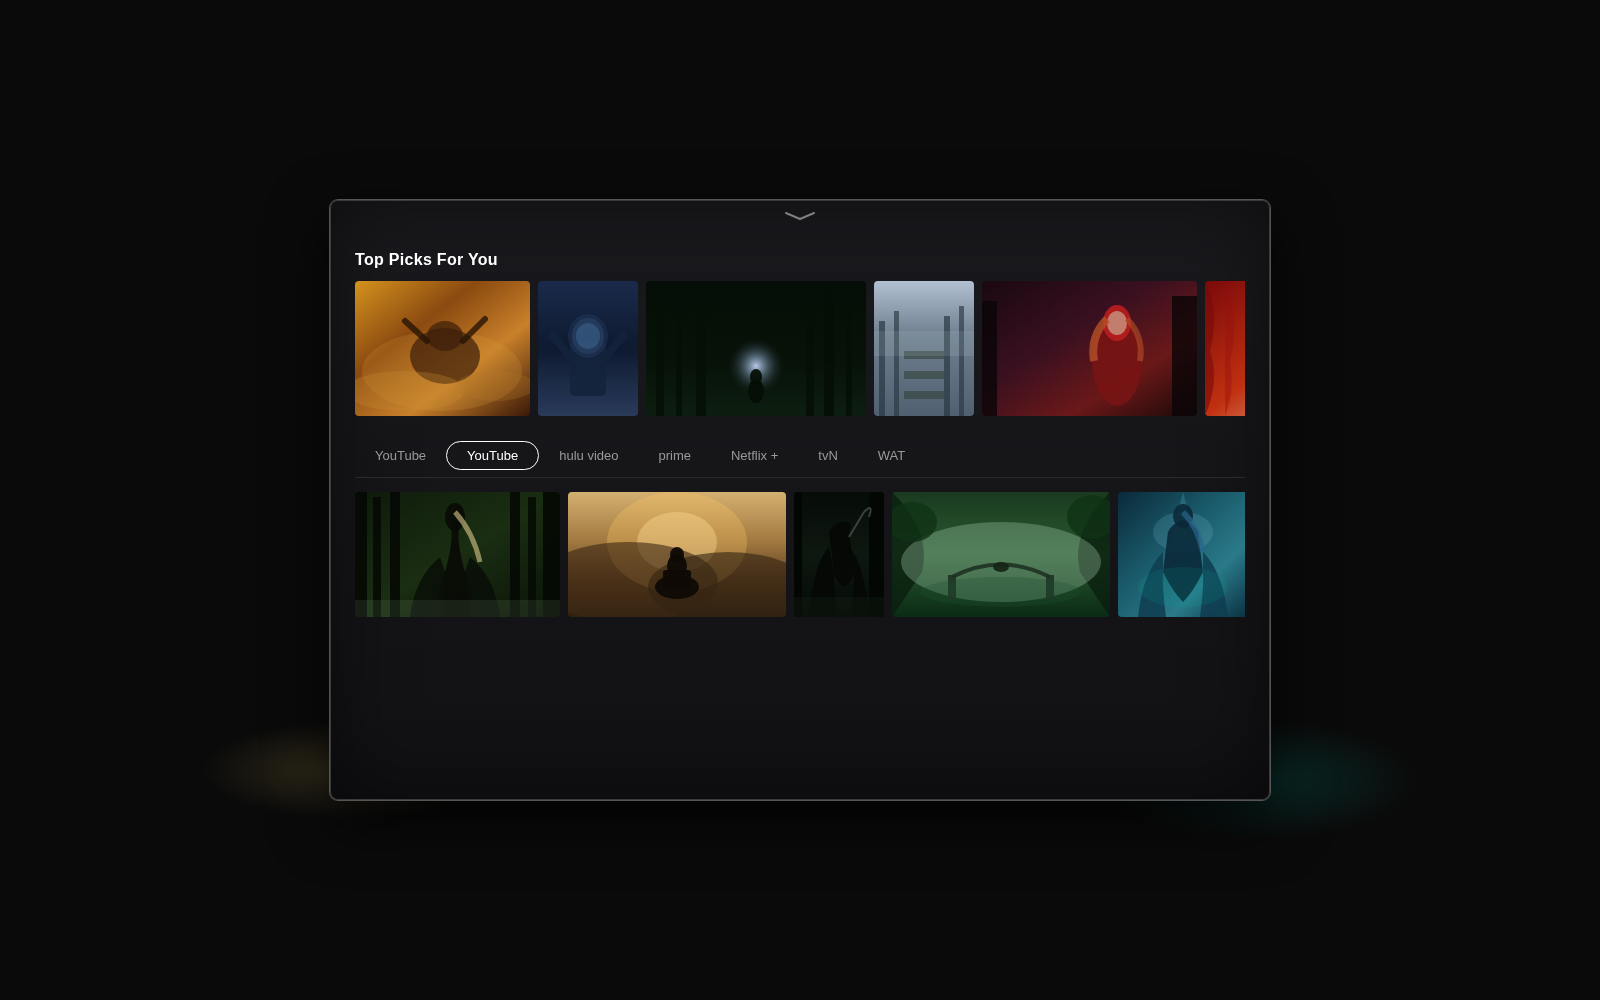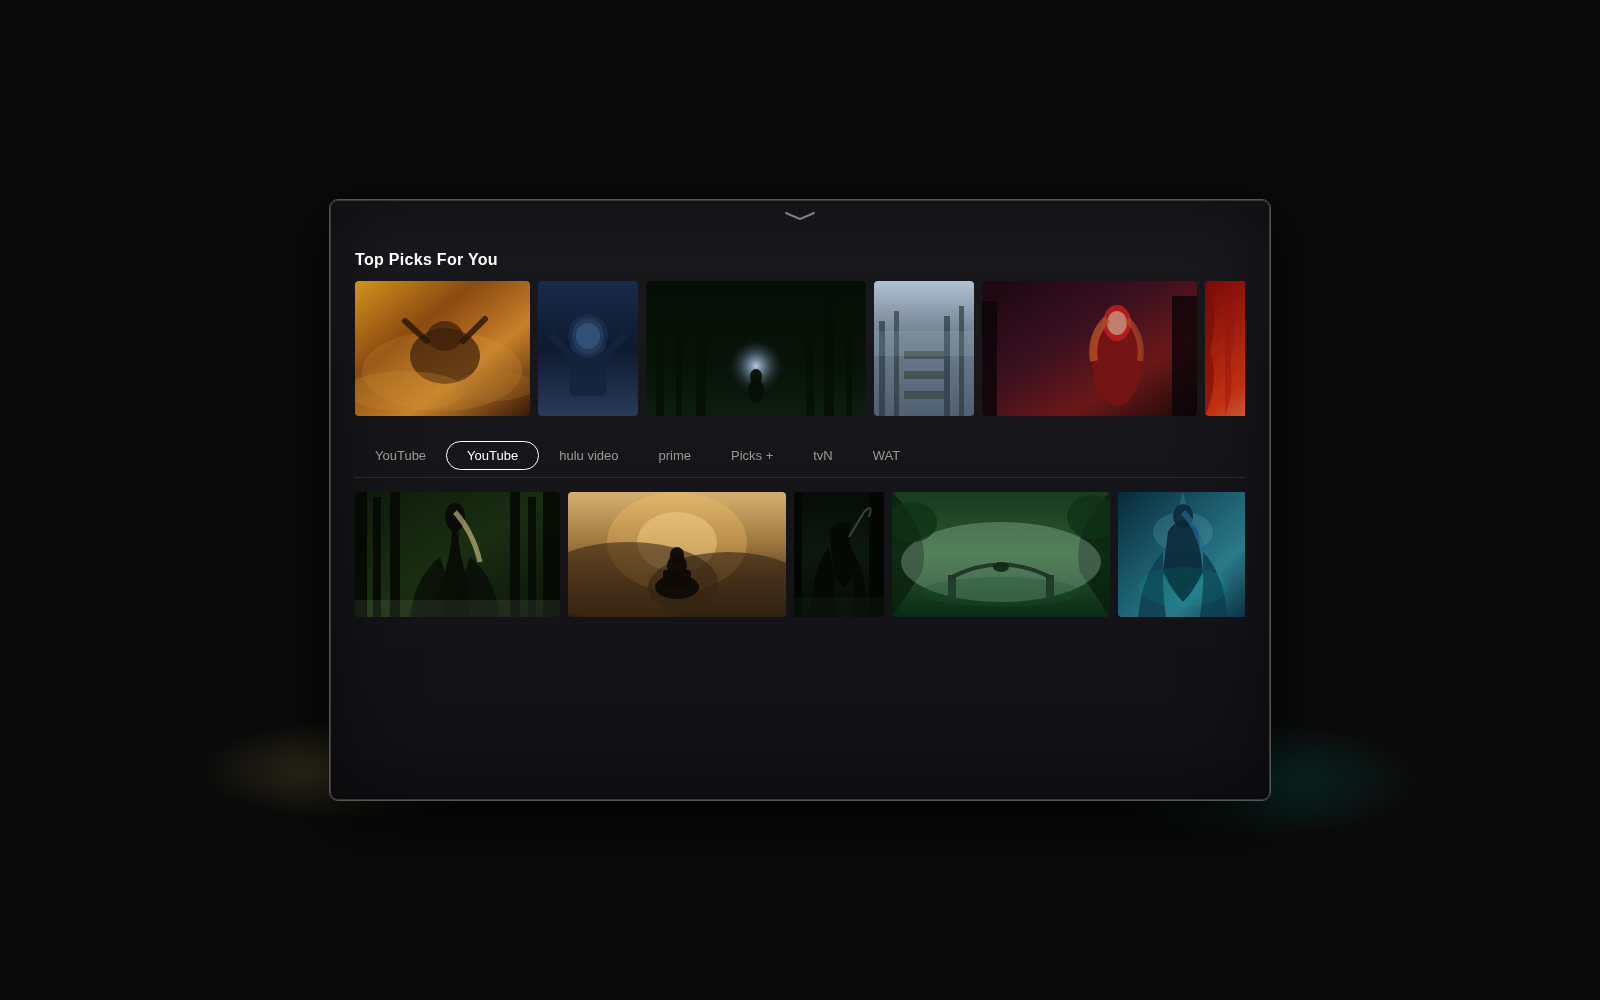--- a/index.html
+++ b/index.html
@@ -352,21 +352,21 @@
       </div>
     </div>
 
     <div class="now-streaming-section">
 
       <div class="streaming-tabs">
         <div class="tab-item">YouTube</div>
         <div class="tab-item active">YouTube</div>
         <div class="tab-item">hulu video</div>
         <div class="tab-item">prime</div>
-        <div class="tab-item">Picks +</div>
+        <div class="tab-item">Netflix +</div>
         <div class="tab-item">tvN</div>
         <div class="tab-item">WAT</div>
       </div>
 
       <div class="streaming-row">
 
         <div class="streaming-card" style="width:205px;height:125px;">
           <svg class="card-scene" viewBox="0 0 205 125" xmlns="http://www.w3.org/2000/svg">
             <defs>
               <linearGradient id="sg1" x1="0" y1="0" x2="1" y2="1">

